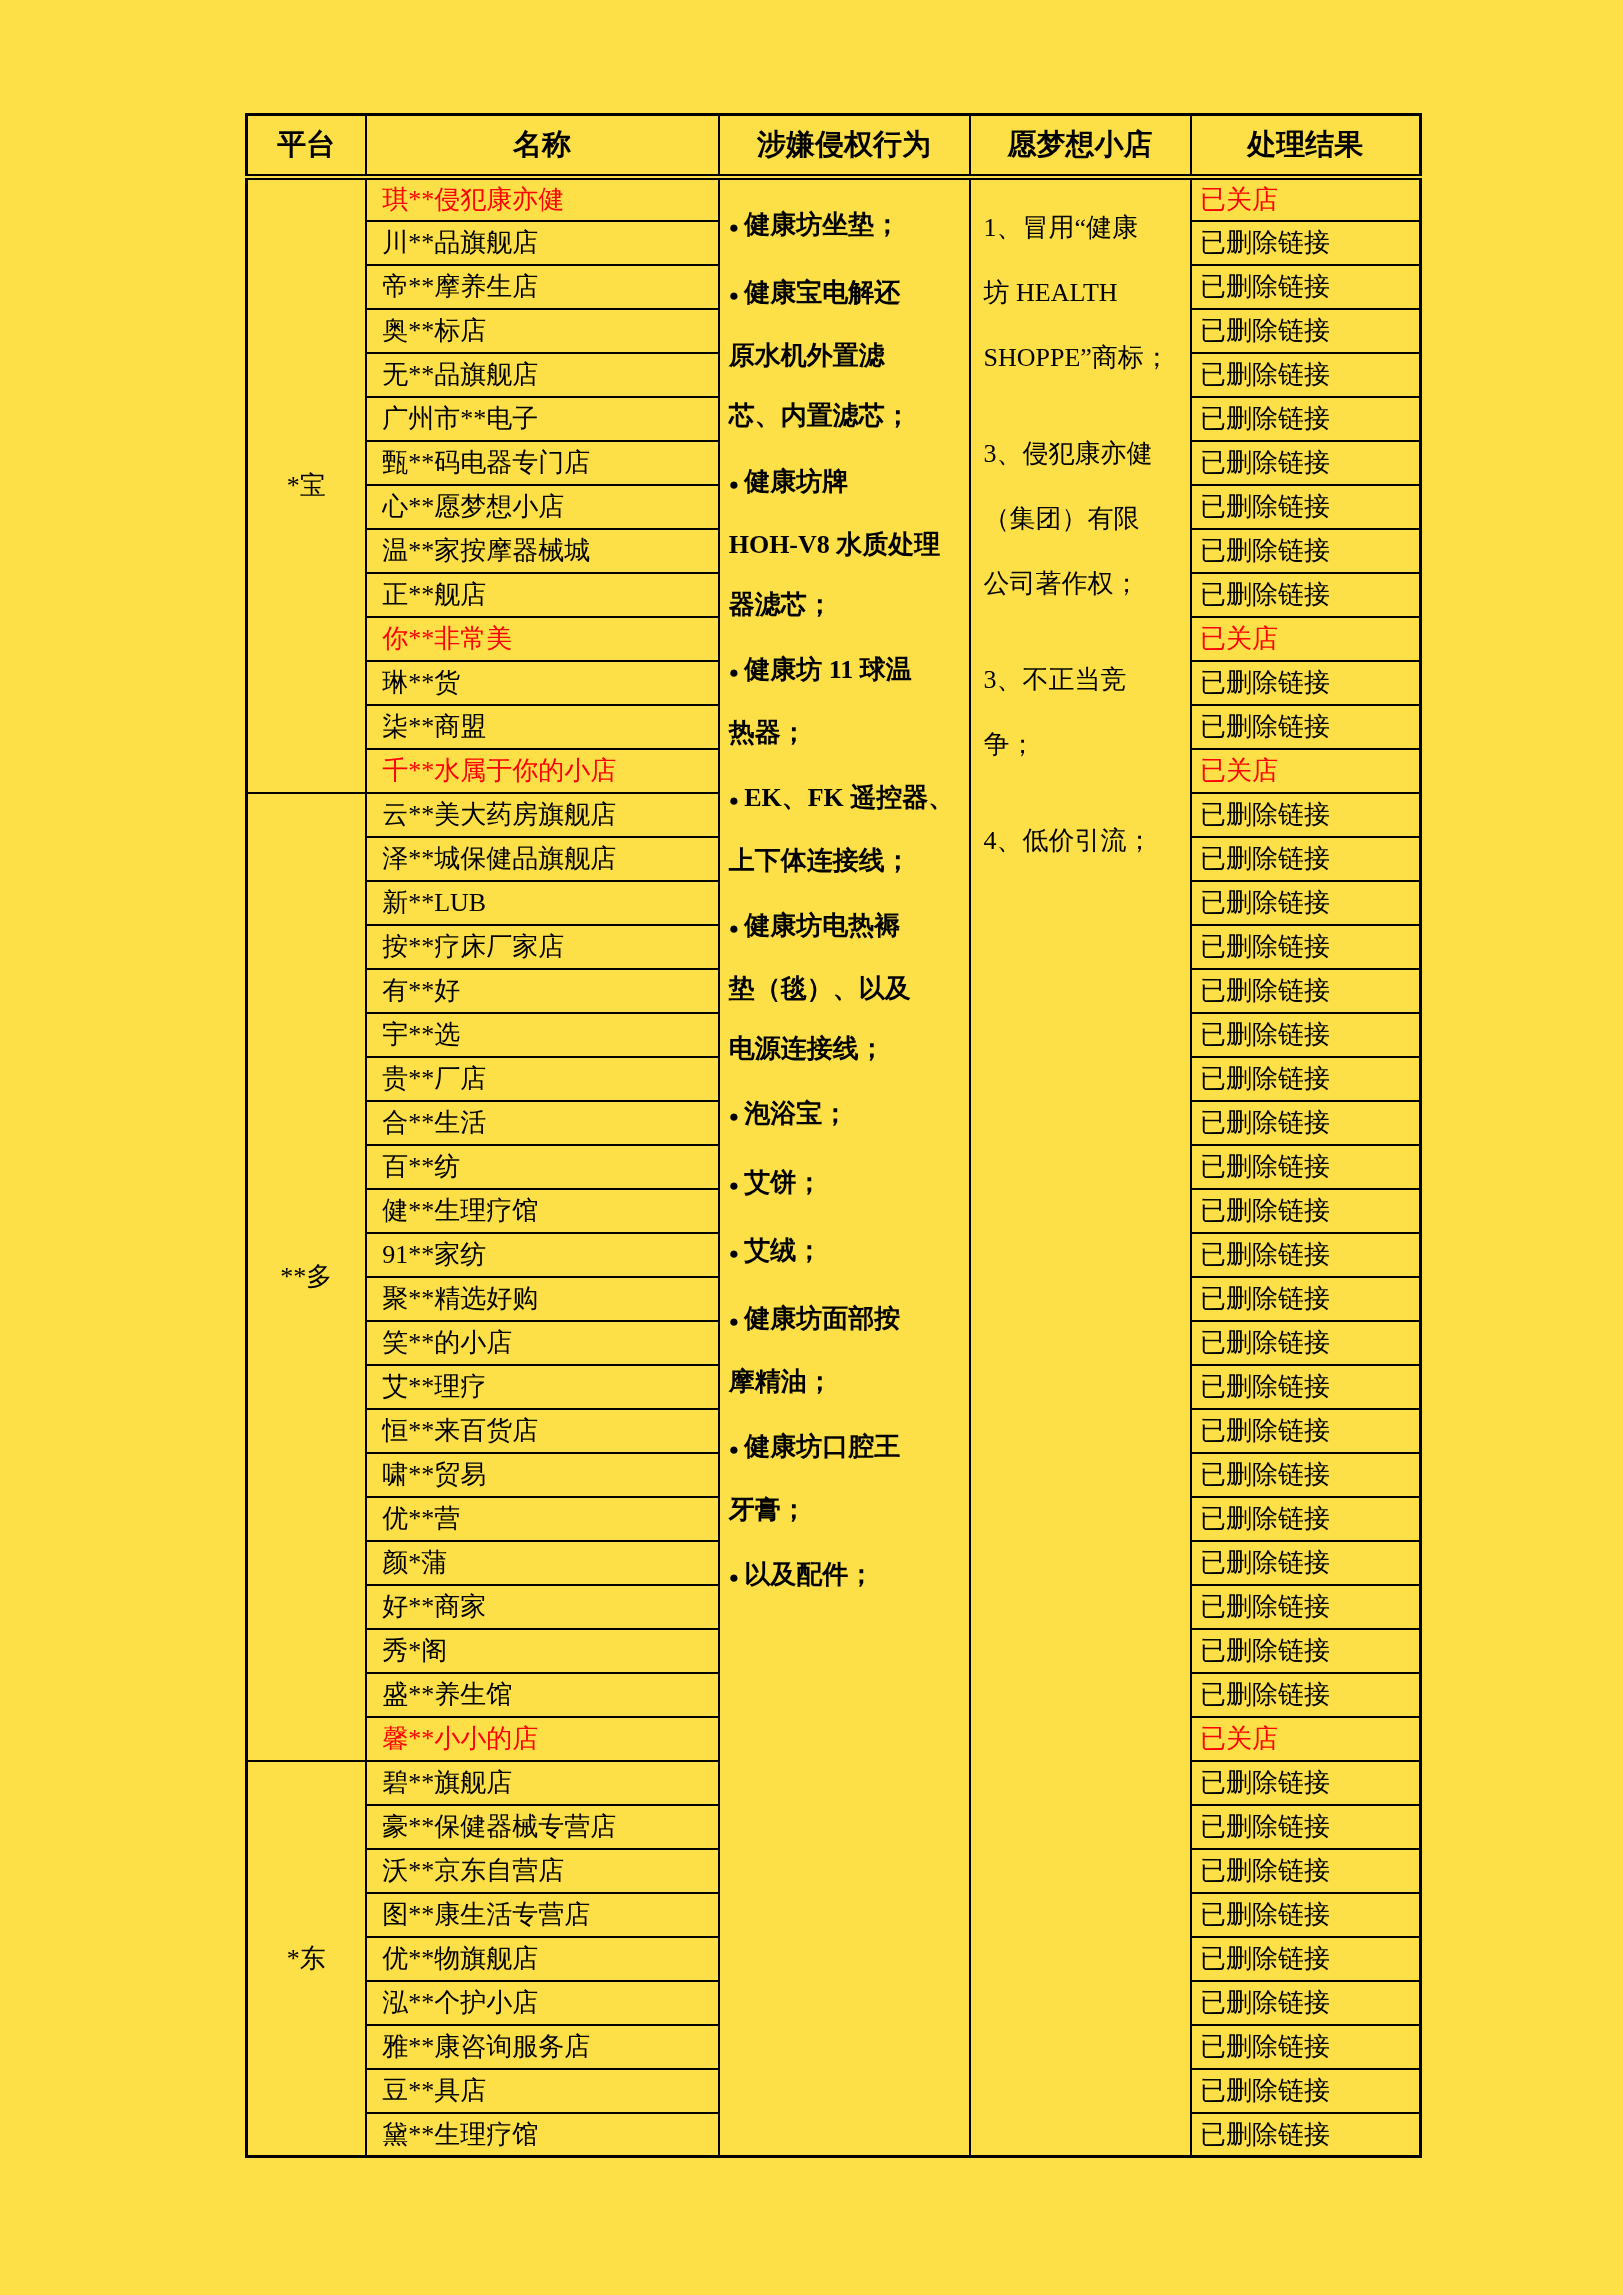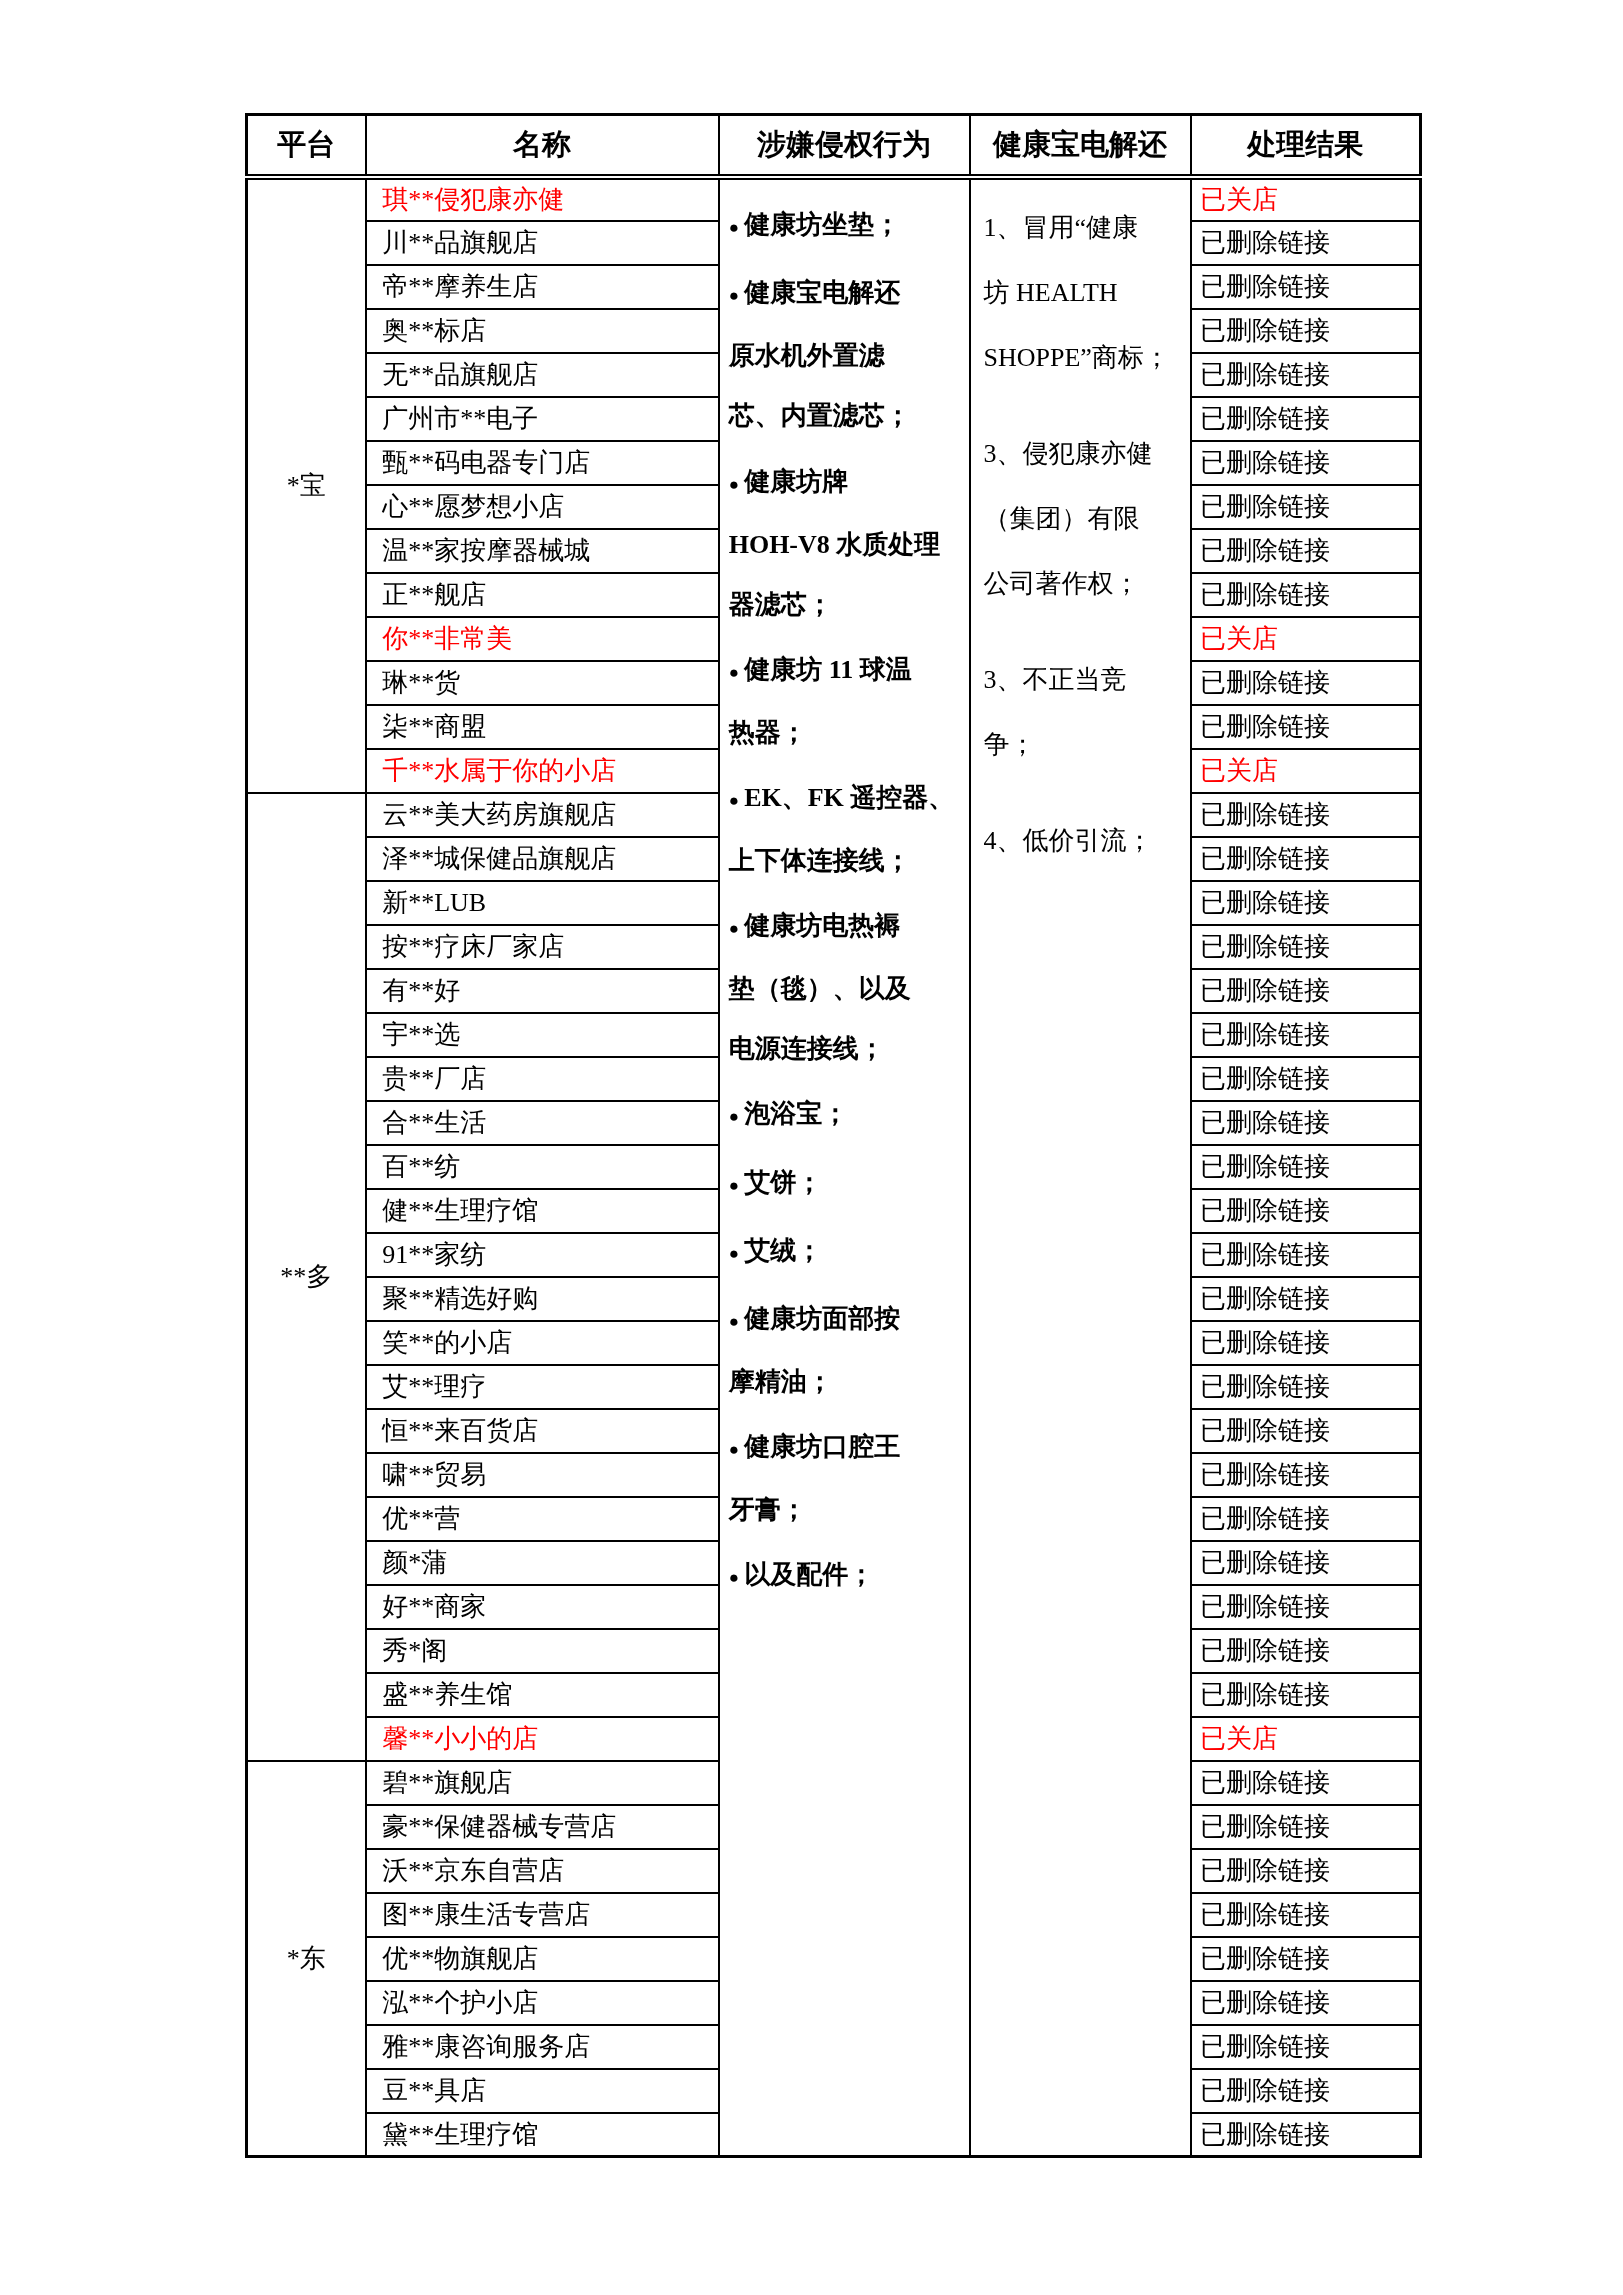--- a/index.html
+++ b/index.html
@@ -1,19 +1,19 @@
 <!DOCTYPE html>
 <html style="font-size:10.5px"><head>
 <meta charset="utf-8">
 <style>
   html,body { margin:0; padding:0; background:#e8e8e8; }
   .page {
     position:relative;
     width:1623px; height:2295px;
-    background:#ffffff;
+    background:#fde047;
     font-family:"Liberation Serif","DejaVu Serif",serif;
     color:#000;
     overflow:hidden;
   }
   table.report {
     position:absolute;
     left:245px; top:113px;
     width:1174px;
     border-collapse:collapse;
     table-layout:fixed;
@@ -60,21 +60,21 @@
       <col style="width:353px">
       <col style="width:251px">
       <col style="width:221px">
       <col style="width:230px">
     </colgroup>
     <thead>
       <tr>
         <th>平台</th>
         <th>名称</th>
         <th>涉嫌侵权行为</th>
-        <th>健康宝电解还</th>
+        <th>愿梦想小店</th>
         <th>处理结果</th>
       </tr>
     </thead>
     <tbody>
         <tr>
           <td class="platform" rowspan="14">*宝</td>
           <td class="name red">琪**侵犯康亦健</td>
           <td class="behavior" rowspan="45">
             <div class="behavior-item"><span class="bullet">●</span><span>健康坊坐垫；</span></div>
             <div class="behavior-item"><span class="bullet">●</span><span>健康宝电解还

